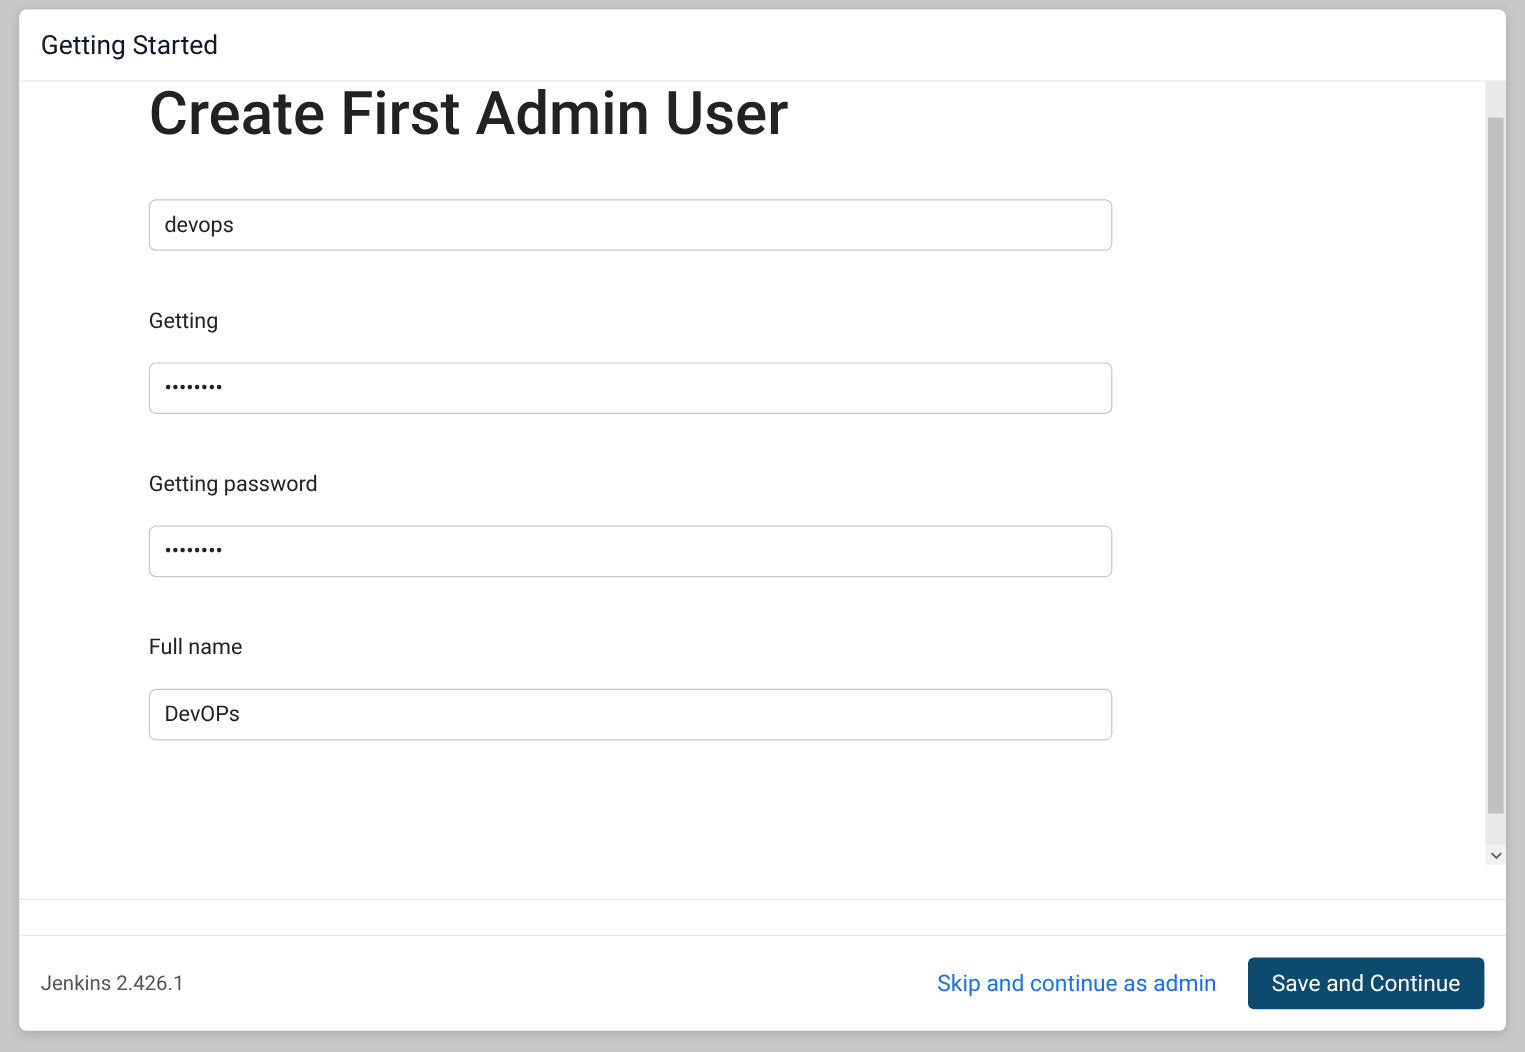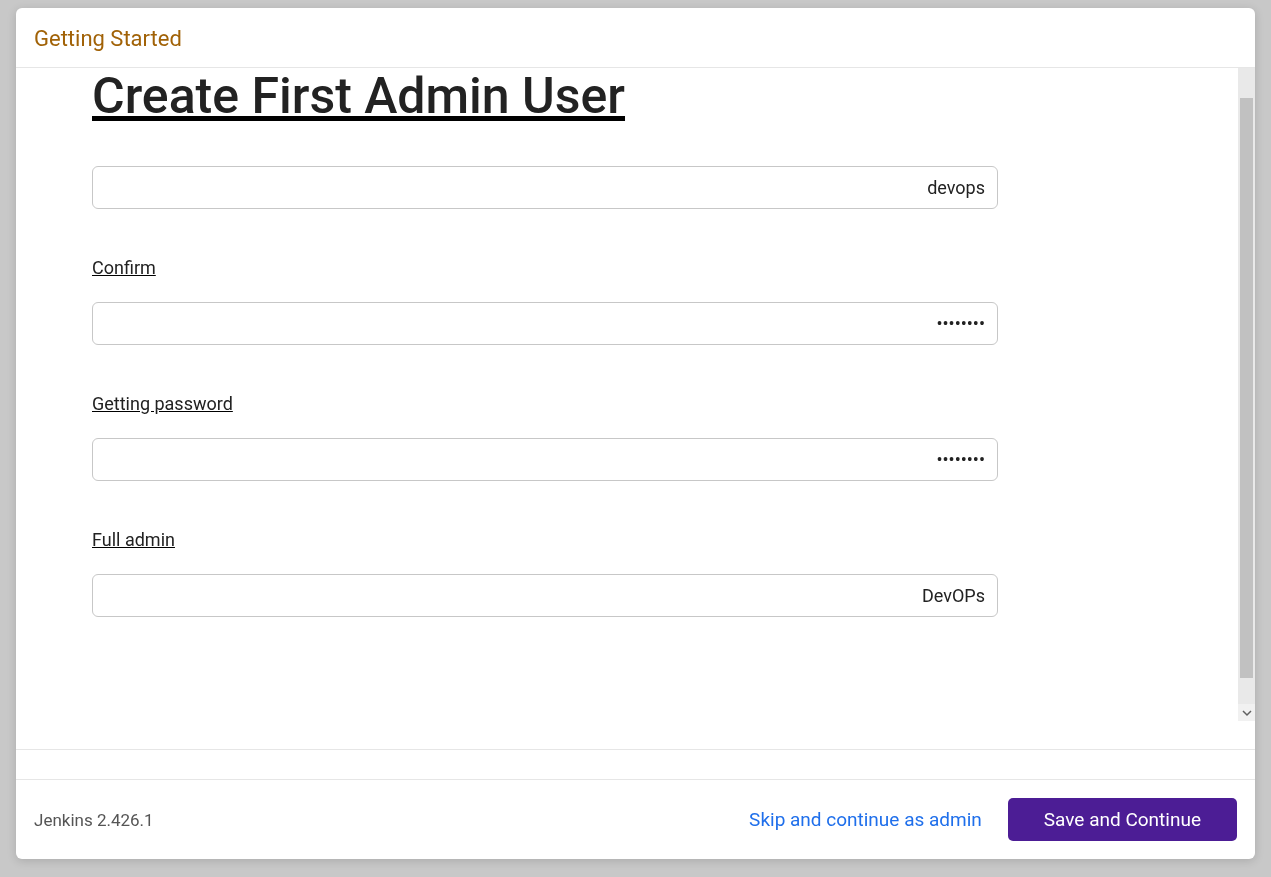--- a/index.html
+++ b/index.html
@@ -25,21 +25,21 @@
       border-radius: 6px;
       box-shadow: 0 2px 10px rgba(0,0,0,0.15);
       display: flex;
       flex-direction: column;
       overflow: hidden;
     }
     .modal-header {
       padding: 18px 18px 16px 18px;
       border-bottom: 1px solid #e6e6e6;
       font-size: 22px;
-      color: #a16207;
+      color: #0f172a;
       font-weight: 400;
     }
     .modal-body {
       flex: 1;
       position: relative;
       overflow: hidden;
       display: flex;
     }
     .content-scroll {
       flex: 1;
@@ -72,50 +72,48 @@
       background: #f1f1f1;
       display: flex;
       align-items: center;
       justify-content: center;
       font-size: 10px;
       color: #606060;
     }
     .form-wrap {
       padding: 0 0 20px 0;
       max-width: 953px;
-      margin-left: 76px;
-      text-decoration: underline;
+      margin-left: 108px;
     }
     h1.page-title {
       font-size: 50px;
       font-weight: 500;
       color: #222;
       margin: 0 0 40px 0;
       line-height: 1.15;
     }
     .field-group {
       margin-bottom: 48px;
     }
     .field-label {
       display: block;
       font-size: 18px;
       color: #222;
       margin-bottom: 24px;
       font-weight: 400;
     }
     .text-input {
-      width: 906px;
+      width: 803px;
       padding: 10px 12px;
       font-size: 18px;
       border: 1px solid #c7c7c7;
       border-radius: 6px;
       color: #222;
       background: #fff;
       font-family: inherit;
-      text-align: right;
     }
     .modal-footer {
       display: flex;
       flex-direction: column;
       margin-top: 28px;
     }
     .version {
       font-size: 17px;
       color: #555;
     }
@@ -127,24 +125,24 @@
     .link-btn {
       color: #1f6feb;
       font-size: 19px;
       cursor: pointer;
       background: none;
       border: none;
       font-family: inherit;
       text-align: center;
     }
     .primary-btn {
-      background: #4c1d95;
+      background: #0c4a6e;
       color: #fff;
       font-size: 19px;
-      padding: 10px 36px;
+      padding: 10px 20px;
       border: none;
       border-radius: 5px;
       cursor: pointer;
       font-family: inherit;
     }
     .section-line{
       border-top:1px solid #e6e6e6;
       height:30px;
     }
     .footer-block{
@@ -166,31 +164,31 @@
   <div class="modal-body">
     <div class="content-scroll">
       <div class="form-wrap">
         <h1 class="page-title">Create First Admin User</h1>
 
         <div class="field-group">
           <input type="text" class="text-input" value="devops" style="">
         </div>
 
         <div class="field-group">
-          <label class="field-label">Confirm</label>
+          <label class="field-label">Getting</label>
           <input type="password" class="text-input" value="••••••••" style="">
         </div>
 
         <div class="field-group">
           <label class="field-label">Getting password</label>
           <input type="password" class="text-input" value="••••••••" style="">
         </div>
 
         <div class="field-group">
-          <label class="field-label">Full admin</label>
+          <label class="field-label">Full name</label>
           <input type="text" class="text-input" value="DevOPs" style="">
         </div>
 
       </div>
     </div>
 
     <div class="scrollbar-area">
       <div class="scrollbar-track">
         <div class="scrollbar-thumb" style="top:30px; height:580px;"></div>
       </div>

